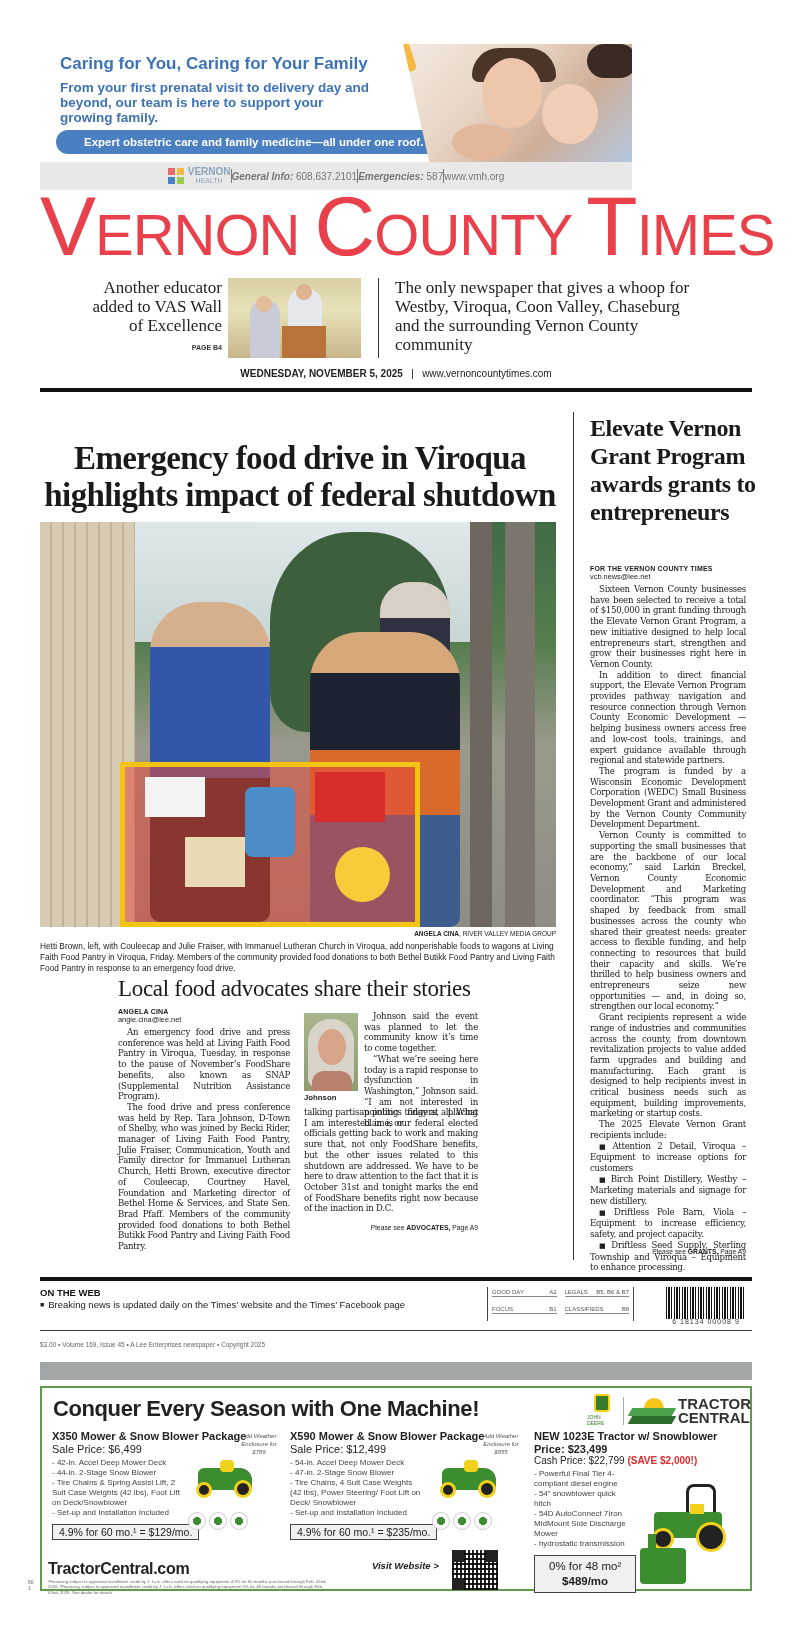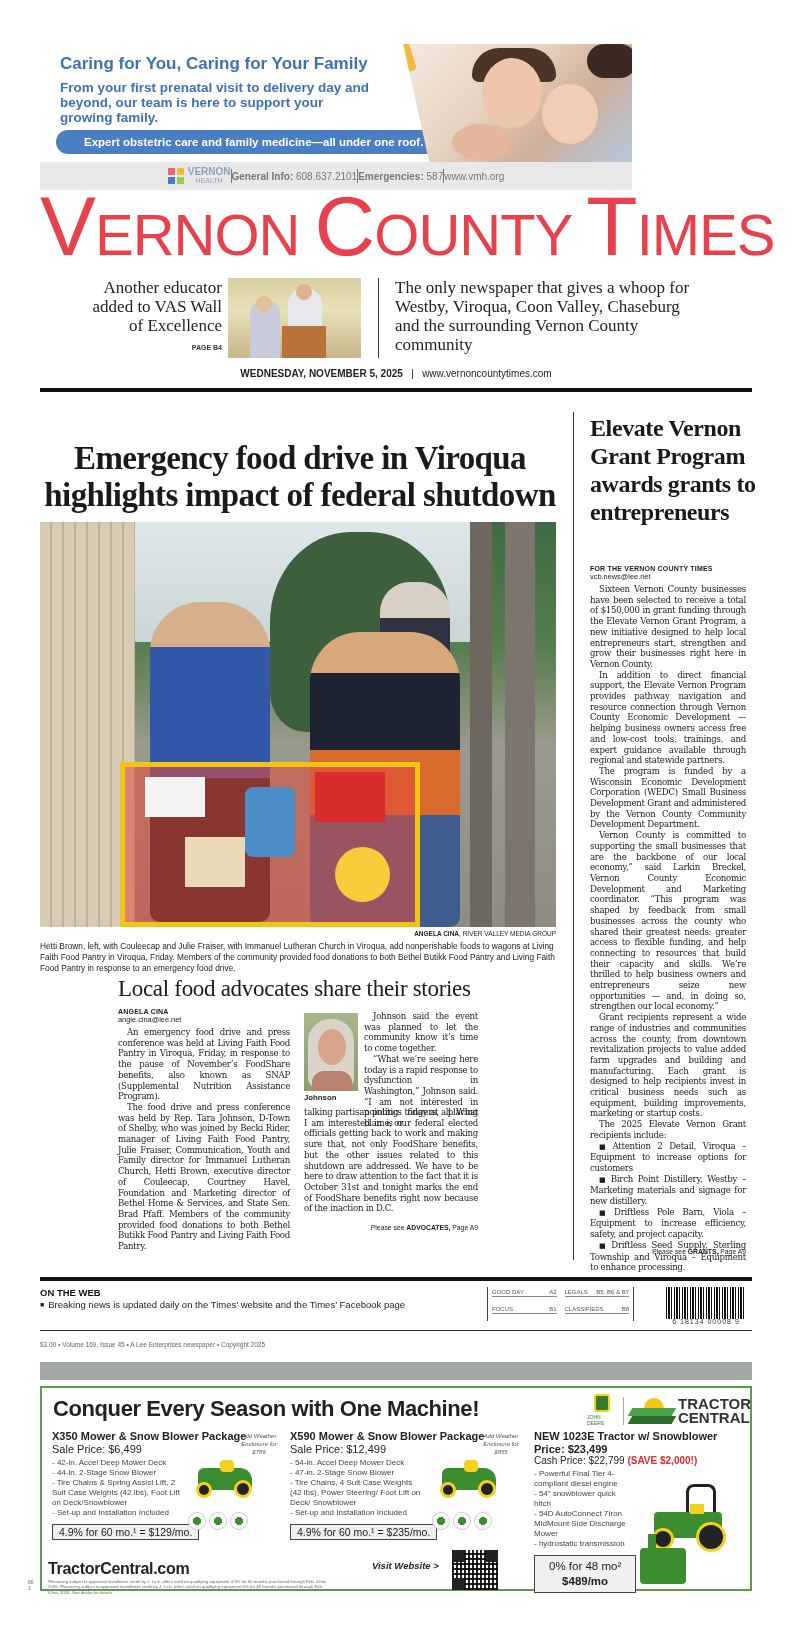--- a/index.html
+++ b/index.html
@@ -20,21 +20,21 @@
   .ad-photo .face1 { position:absolute; left: 110px; top: 14px; width: 60px; height: 70px; border-radius: 50%; background:#edc6ab; }
   .ad-photo .face2 { position:absolute; left: 170px; top: 40px; width: 56px; height: 60px; border-radius: 50%; background:#f0cdb4; }
   .ad-photo .baby { position:absolute; left: 80px; top: 80px; width: 60px; height: 36px; border-radius: 50%; background:#e2b79c; }
   .ad-photo .hair { position:absolute; left: 100px; top: 4px; width: 84px; height: 34px; border-radius: 40px 40px 10px 10px; background:#4a3528; }
   .ad-photo .hair2 { position:absolute; left: 215px; top: 0px; width: 50px; height: 34px; border-radius: 20px; background:#3b2a22; }
   .top-ad .ad-bar { position: absolute; left: 0; top: 118px; width: 592px; height: 28px; background: #e8e8e8; font: 10px "Liberation Sans", sans-serif; color: #777; display: flex; align-items: center; justify-content: center; gap: 0; }
   .ad-bar .logo { display:flex; align-items:center; gap: 4px; font-weight: bold; color: #8aa3bd; font-size: 10px; line-height: 9px; }
   .ad-bar .logo .mark { width: 16px; height: 16px; display:grid; grid-template-columns: 1fr 1fr; gap: 2px; }
   .ad-bar .logo .mark i { display:block; }
   .ad-bar .sep { width: 1px; height: 14px; background: #777; }
-  .ad-bar b { color: #777; }
+  .ad-bar b { color: #777; font-style: italic; }
 
   
   .masthead { left: 40px; top: 188px; width: 640px; height: 76px; font-family: Liberation Sans, sans-serif; color: #e8414b; text-align: left; white-space: nowrap; letter-spacing: -1px; }
   .masthead .big { font-size: 84px; line-height: 76px; }
   .masthead .small { font-size: 58px; }
 
   
   .teaser-left { left: 90px; top: 278px; width: 132px; text-align: right; font: 17px/19px "Liberation Serif", serif; color: #222; }
   .teaser-page { left: 170px; top: 344px; width: 52px; text-align: right; font: bold 7px "Liberation Sans", sans-serif; color: #333; }
   .teaser-photo { left: 228px; top: 278px; width: 133px; height: 80px; overflow: hidden; background: linear-gradient(180deg, #d8cfa3 0%, #e8e2b8 40%, #c8b58a 100%); }
@@ -242,21 +242,21 @@
     </div>
 </div>
 <div class="abs photo-credit"><b>ANGELA CINA</b><span>, RIVER VALLEY MEDIA GROUP</span></div>
 <div class="abs photo-caption">Hetti Brown, left, with Couleecap and Julie Fraiser, with Immanuel Lutheran Church in Viroqua, add nonperishable foods to wagons at Living Faith Food Pantry in Viroqua, Friday. Members of the community provided food donations to both Bethel Butikk Food Pantry and Living Faith Food Pantry in response to an emergency food drive.</div>
 
 <div class="abs sub-headline">Local food advocates share their stories</div>
 <div class="abs col-a">
   <div class="byline-name">ANGELA CINA</div>
   <div class="byline-email">angie.cina@lee.net</div>
   <div class="body-text" style="margin-top:3px">
-    <p>An emergency food drive and press conference was held at Living Faith Food Pantry in Viroqua, Friday, in response to the pause of November’s FoodShare benefits, also known as SNAP (Supplemental Nutrition Assistance Program).</p>
+    <p>An emergency food drive and press conference was held at Living Faith Food Pantry in Viroqua, Tuesday, in response to the pause of November’s FoodShare benefits, also known as SNAP (Supplemental Nutrition Assistance Program).</p>
     <p>The food drive and press conference was held by Rep. Tara Johnson, D-Town of Shelby, who was joined by Becki Rider, manager of Living Faith Food Pantry, Julie Fraiser, Communication, Youth and Family director for Immanuel Lutheran Church, Hetti Brown, executive director of Couleecap, Courtney Havel, Foundation and Marketing director of Bethel Home &amp; Services, and State Sen. Brad Pfaff. Members of the community provided food donations to both Bethel Butikk Food Pantry and Living Faith Food Pantry.</p>
   </div>
 </div>
 <div class="abs col-b-photo">
     <span class="hair"></span>
     <span class="face"></span>
     <span class="body"></span>
   </div>
 <div class="abs col-b-cut">Johnson</div>
 <div class="abs col-b-top body-text">

